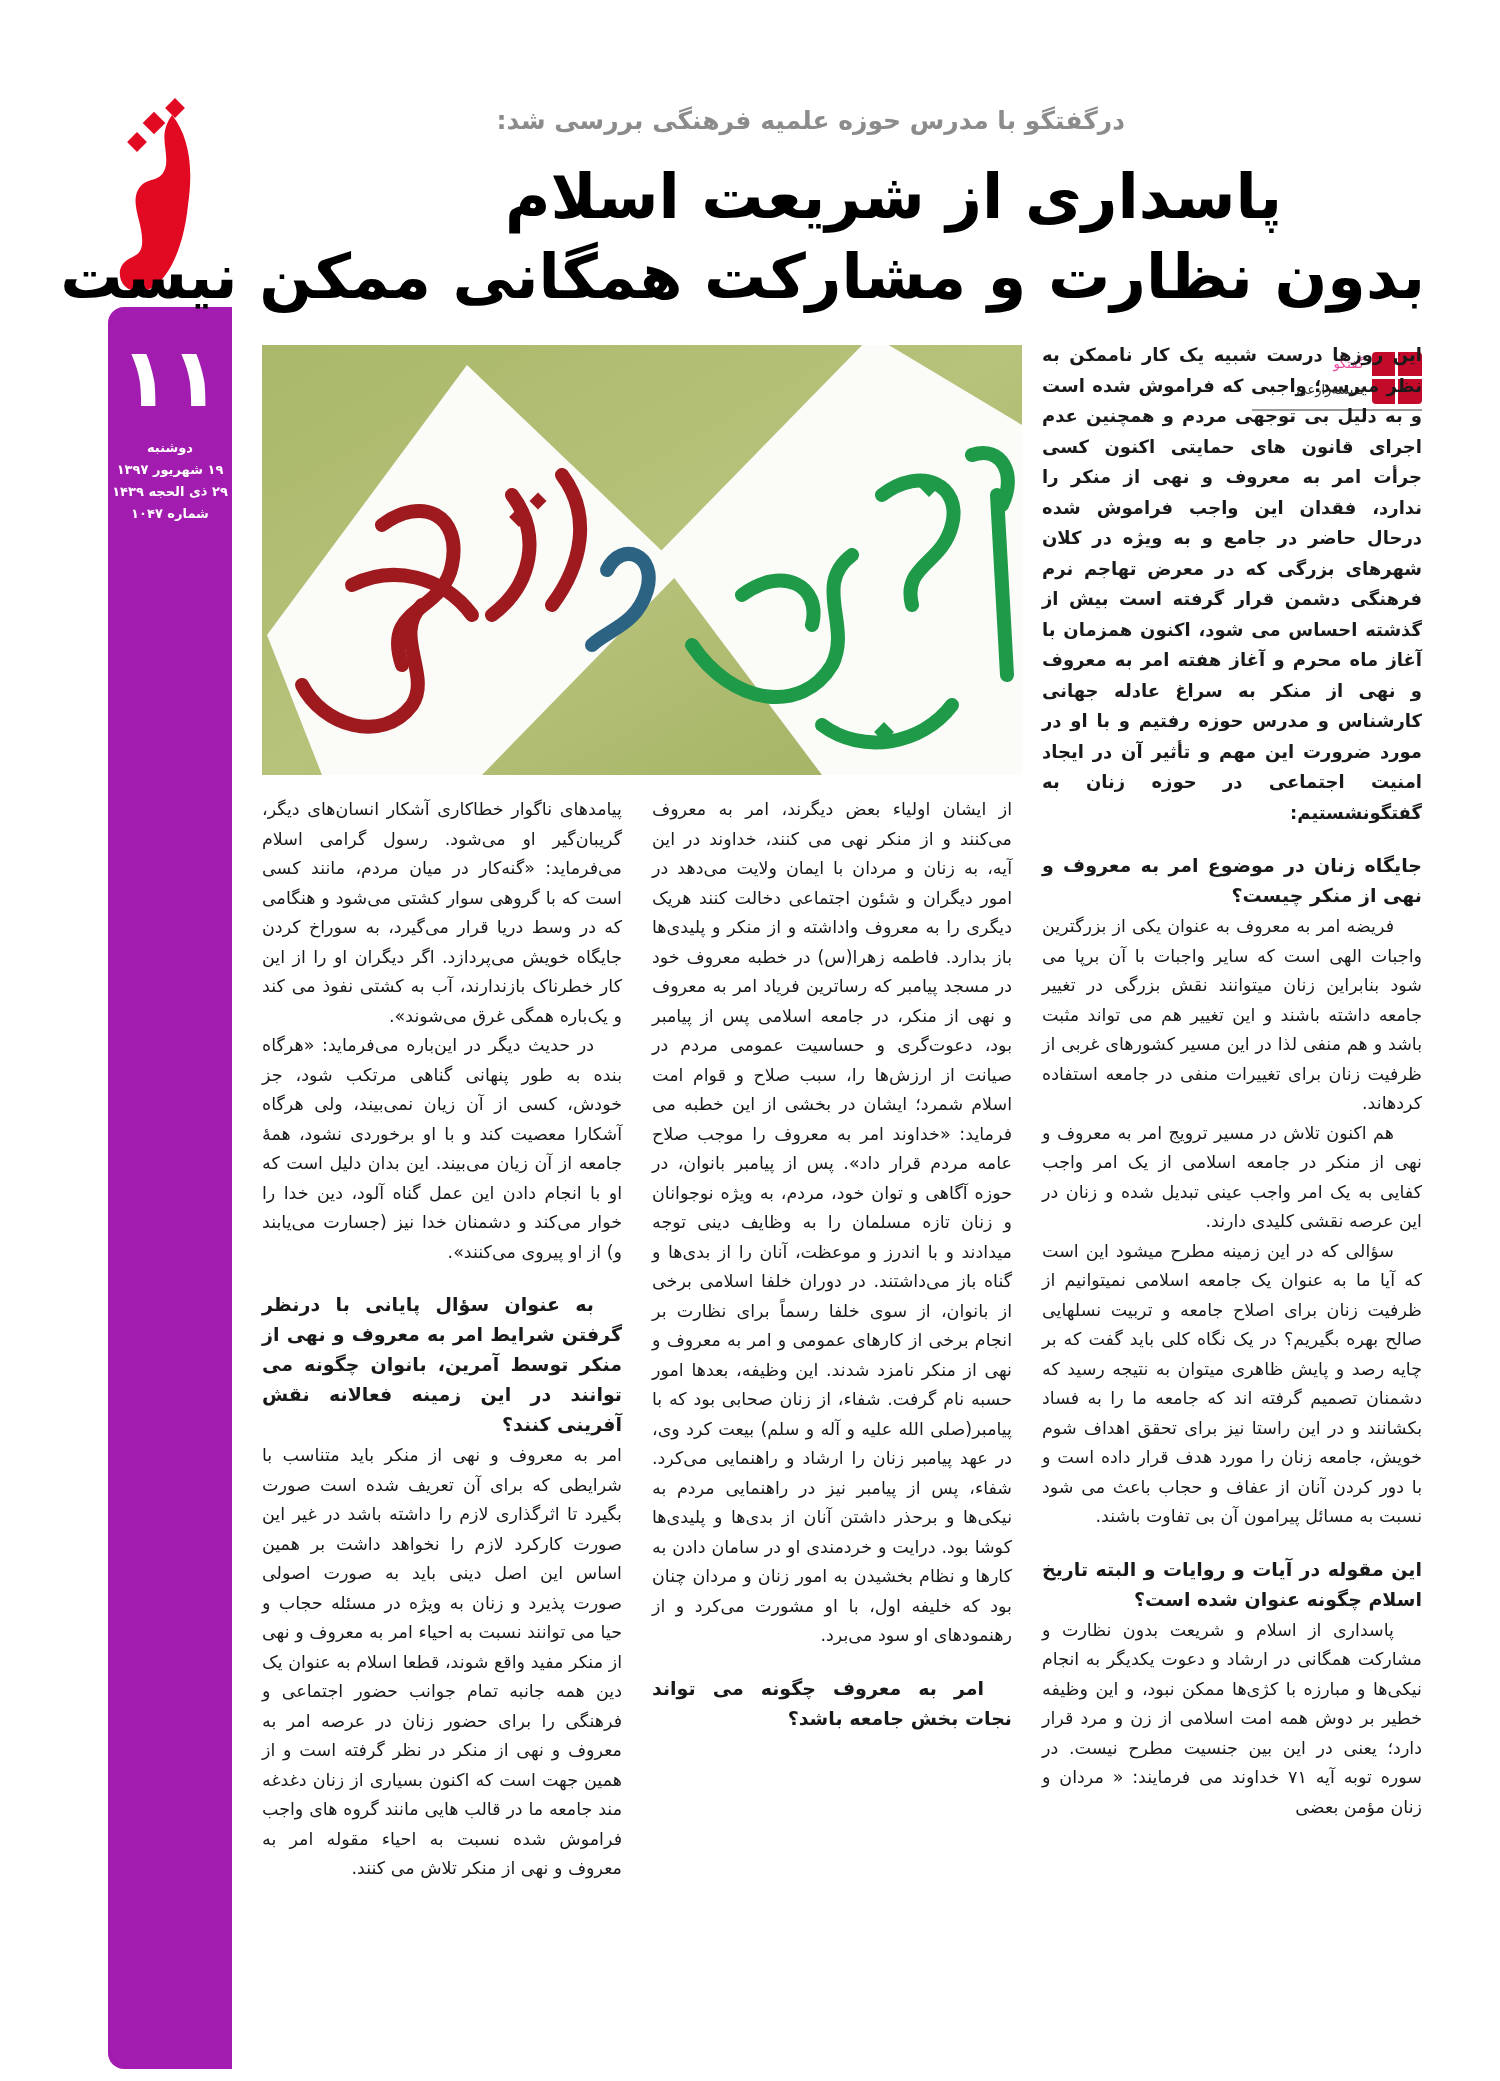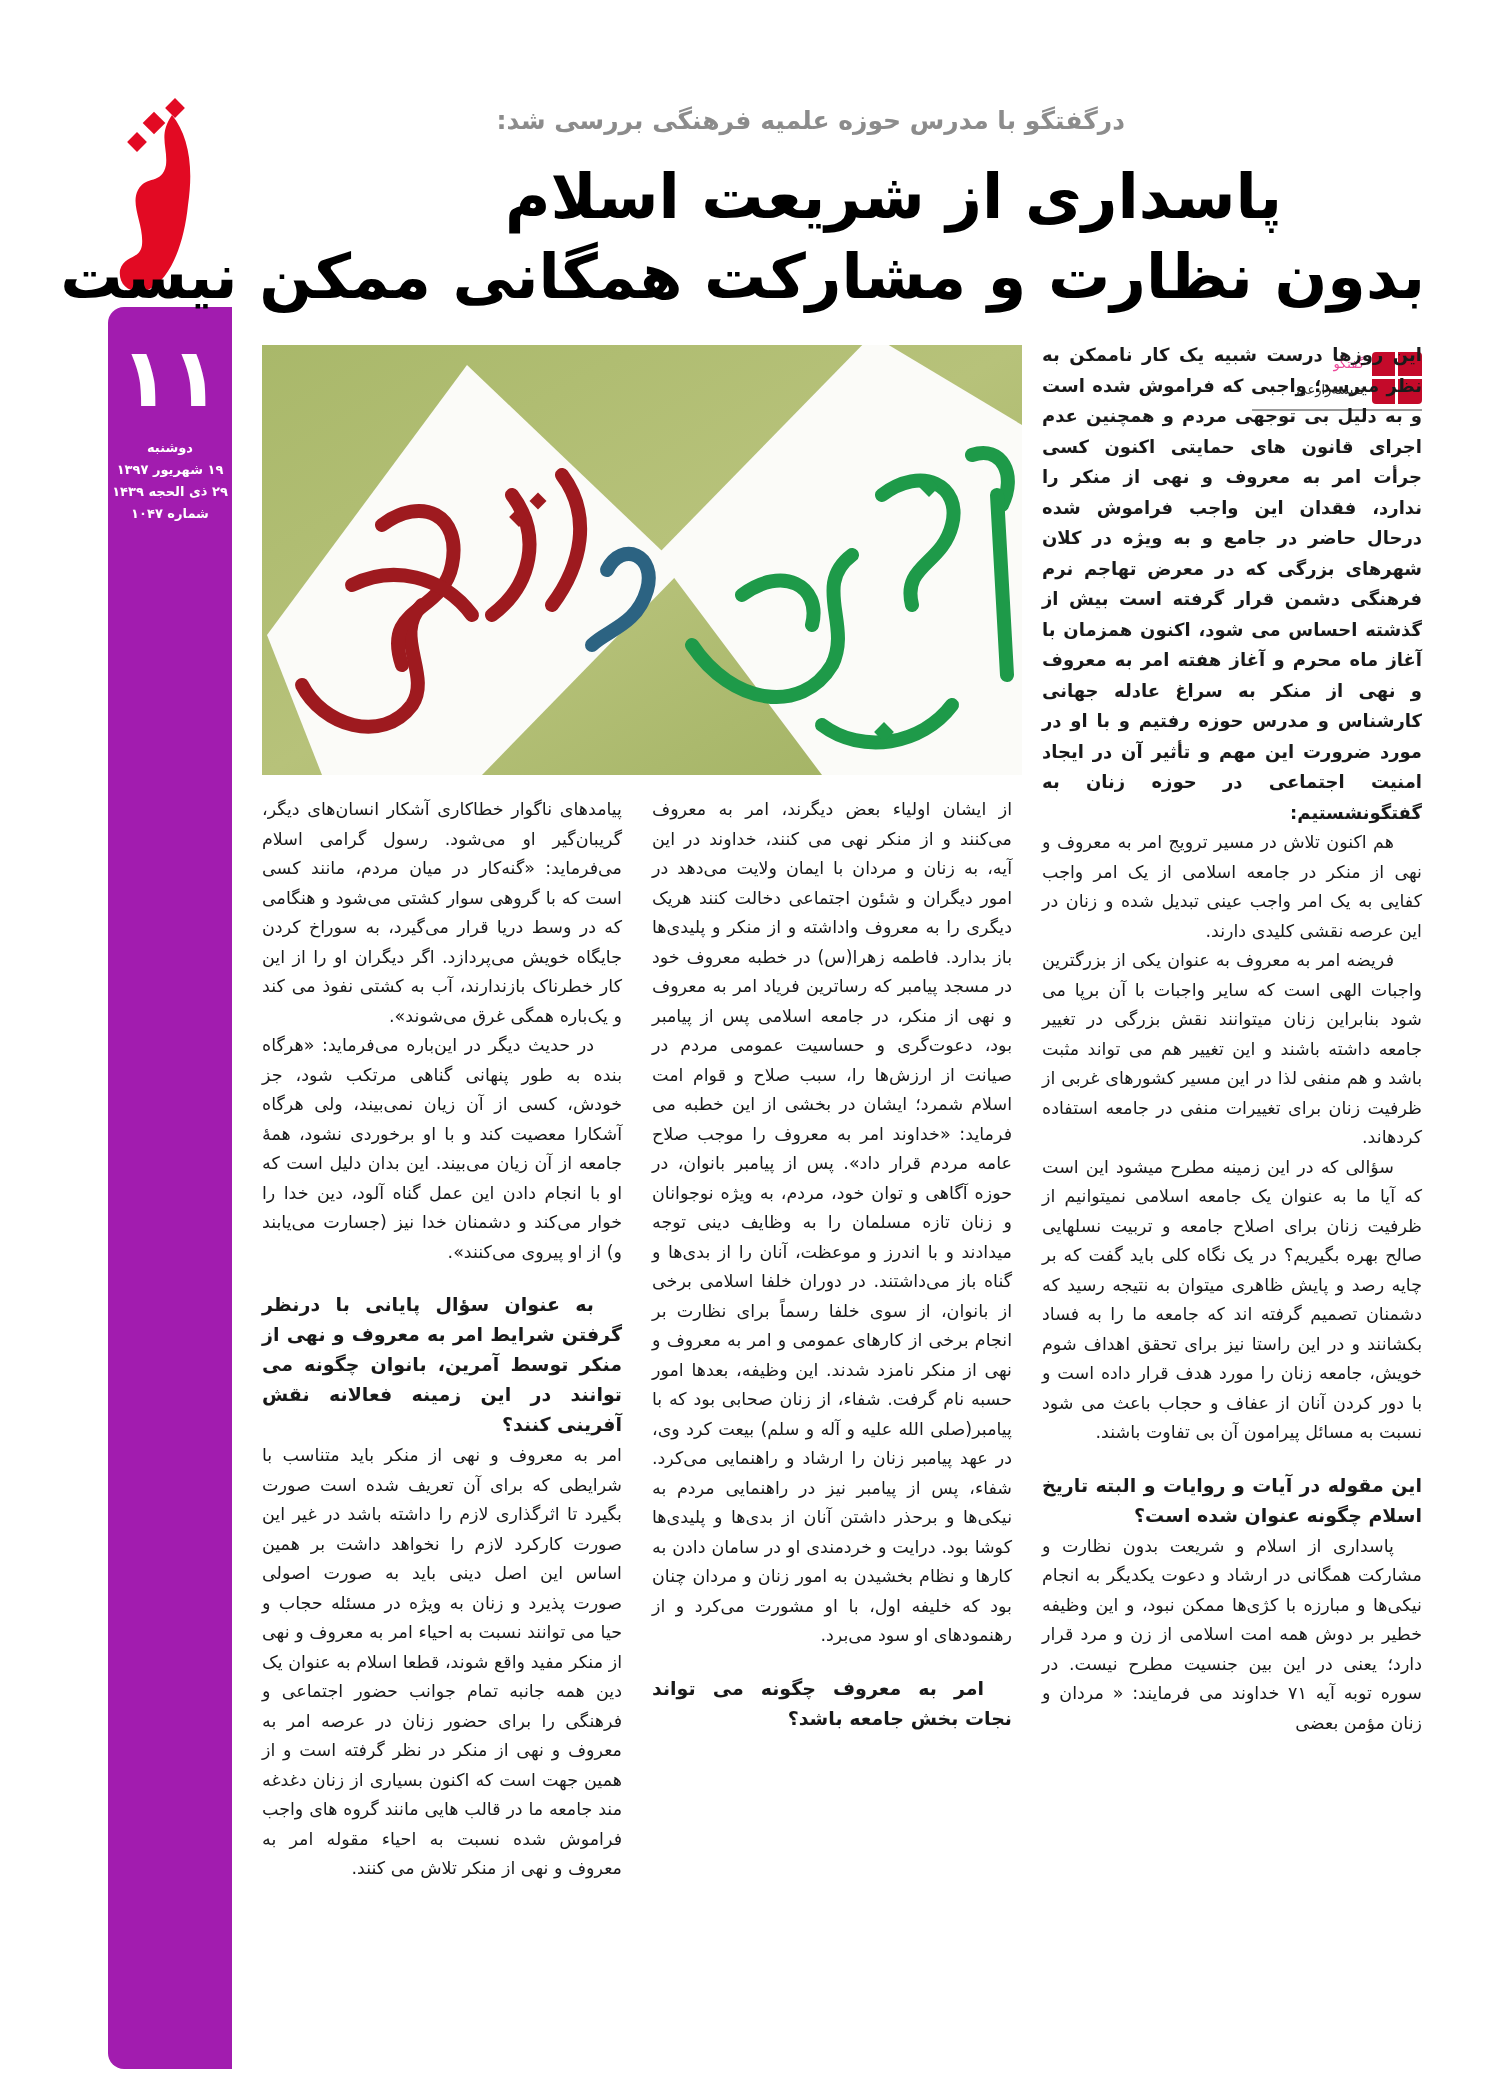--- a/index.html
+++ b/index.html
@@ -100,22 +100,23 @@
     <rect x="0" y="24" width="50" height="3" fill="#fff"></rect>
   </svg>
   <div class="t1">گفتگو</div>
   <div class="t2">نفیسه‌زارعی</div>
   <div class="rule"></div>
 </div>
 
 <div class="col col-r">
   <div style="height:0"></div>
   <p class="lead" style="padding-right:0;text-indent:0;">این روزها درست شبیه یک کار ناممکن به نظر میرسد؛ واجبی که فراموش شده است و به دلیل بی توجهی مردم و همچنین عدم اجرای قانون های حمایتی اکنون کسی جرأت امر به معروف و نهی از منکر را ندارد، فقدان این واجب فراموش شده درحال حاضر در جامع و به ویژه در کلان شهرهای بزرگی که در معرض تهاجم نرم فرهنگی دشمن قرار گرفته است بیش از گذشته احساس می شود، اکنون همزمان با آغاز ماه محرم و آغاز هفته امر به معروف و نهی از منکر به سراغ عادله جهانی کارشناس و مدرس حوزه رفتیم و با او در مورد ضرورت این مهم و تأثیر آن در ایجاد امنیت اجتماعی در حوزه زنان به گفتگونشستیم:</p>
+  <h3>جایگاه زنان در موضوع امر به معروف و نهی از منکر چیست؟</h3>
+  <p class="ind">فریضه امر به معروف به عنوان یکی از بزرگترین واجبات الهی است که سایر واجبات با آن برپا می شود بنابراین زنان میتوانند نقش بزرگی در تغییر جامعه داشته باشند و این تغییر هم می تواند مثبت باشد و هم منفی لذا در این مسیر کشورهای غربی از ظرفیت زنان برای تغییرات منفی در جامعه استفاده کردهاند.</p>
   <p class="ind">هم اکنون تلاش در مسیر ترویج امر به معروف و نهی از منکر در جامعه اسلامی از یک امر واجب کفایی به یک امر واجب عینی تبدیل شده و زنان در این عرصه نقشی کلیدی دارند.</p>
-  <p class="ind">فریضه امر به معروف به عنوان یکی از بزرگترین واجبات الهی است که سایر واجبات با آن برپا می شود بنابراین زنان میتوانند نقش بزرگی در تغییر جامعه داشته باشند و این تغییر هم می تواند مثبت باشد و هم منفی لذا در این مسیر کشورهای غربی از ظرفیت زنان برای تغییرات منفی در جامعه استفاده کردهاند.</p>
   <p class="ind">سؤالی که در این زمینه مطرح میشود این است که آیا ما به عنوان یک جامعه اسلامی نمیتوانیم از ظرفیت زنان برای اصلاح جامعه و تربیت نسلهایی صالح بهره بگیریم؟ در یک نگاه کلی باید گفت که بر چایه رصد و پایش ظاهری میتوان به نتیجه رسید که دشمنان تصمیم گرفته اند که جامعه ما را به فساد بکشانند و در این راستا نیز برای تحقق اهداف شوم خویش، جامعه زنان را مورد هدف قرار داده است و با دور کردن آنان از عفاف و حجاب باعث می شود نسبت به مسائل پیرامون آن بی تفاوت باشند.</p>
   <h3>این مقوله در آیات و روایات و البته تاریخ اسلام چگونه عنوان شده است؟</h3>
   <p class="ind">پاسداری از اسلام و شریعت بدون نظارت و مشارکت همگانی در ارشاد و دعوت یکدیگر به انجام نیکی‌ها و مبارزه با کژی‌ها ممکن نبود، و این وظیفه خطیر بر دوش همه امت اسلامی از زن و مرد قرار دارد؛ یعنی در این بین جنسیت مطرح نیست. در سوره توبه آیه ۷۱ خداوند می فرمایند: « مردان و زنان مؤمن بعضی</p>
 </div>
 
 <div class="col col-m">
   <p>از ایشان اولیاء بعض دیگرند، امر به معروف می‌کنند و از منکر نهی می کنند، خداوند در این آیه، به زنان و مردان با ایمان ولایت می‌دهد در امور دیگران و شئون اجتماعی دخالت کنند هریک دیگری را به معروف واداشته و از منکر و پلیدی‌ها باز بدارد. فاطمه زهرا(س) در خطبه معروف خود در مسجد پیامبر که رساترین فریاد امر به معروف و نهی از منکر، در جامعه اسلامی پس از پیامبر بود، دعوت‌گری و حساسیت عمومی مردم در صیانت از ارزش‌ها را، سبب صلاح و قوام امت اسلام شمرد؛ ایشان در بخشی از این خطبه می فرماید: «خداوند امر به معروف را موجب صلاح عامه مردم قرار داد». پس از پیامبر بانوان، در حوزه آگاهی و توان خود، مردم، به ویژه نوجوانان و زنان تازه مسلمان را به وظایف دینی توجه میدادند و با اندرز و موعظت، آنان را از بدی‌ها و گناه باز می‌داشتند. در دوران خلفا اسلامی برخی از بانوان، از سوی خلفا رسماً برای نظارت بر انجام برخی از کارهای عمومی و امر به معروف و نهی از منکر نامزد شدند. این وظیفه، بعدها امور حسبه نام گرفت. شفاء، از زنان صحابی بود که با پیامبر(صلی الله علیه و آله و سلم) بیعت کرد وی، در عهد پیامبر زنان را ارشاد و راهنمایی می‌کرد. شفاء، پس از پیامبر نیز در راهنمایی مردم به نیکی‌ها و برحذر داشتن آنان از بدی‌ها و پلیدی‌ها کوشا بود. درایت و خردمندی او در سامان دادن به کارها و نظام بخشیدن به امور زنان و مردان چنان بود که خلیفه اول، با او مشورت می‌کرد و از رهنمودهای او سود می‌برد.</p>
   <h3 class="ind">امر به معروف چگونه می تواند نجات بخش جامعه باشد؟</h3>
 </div>
 

